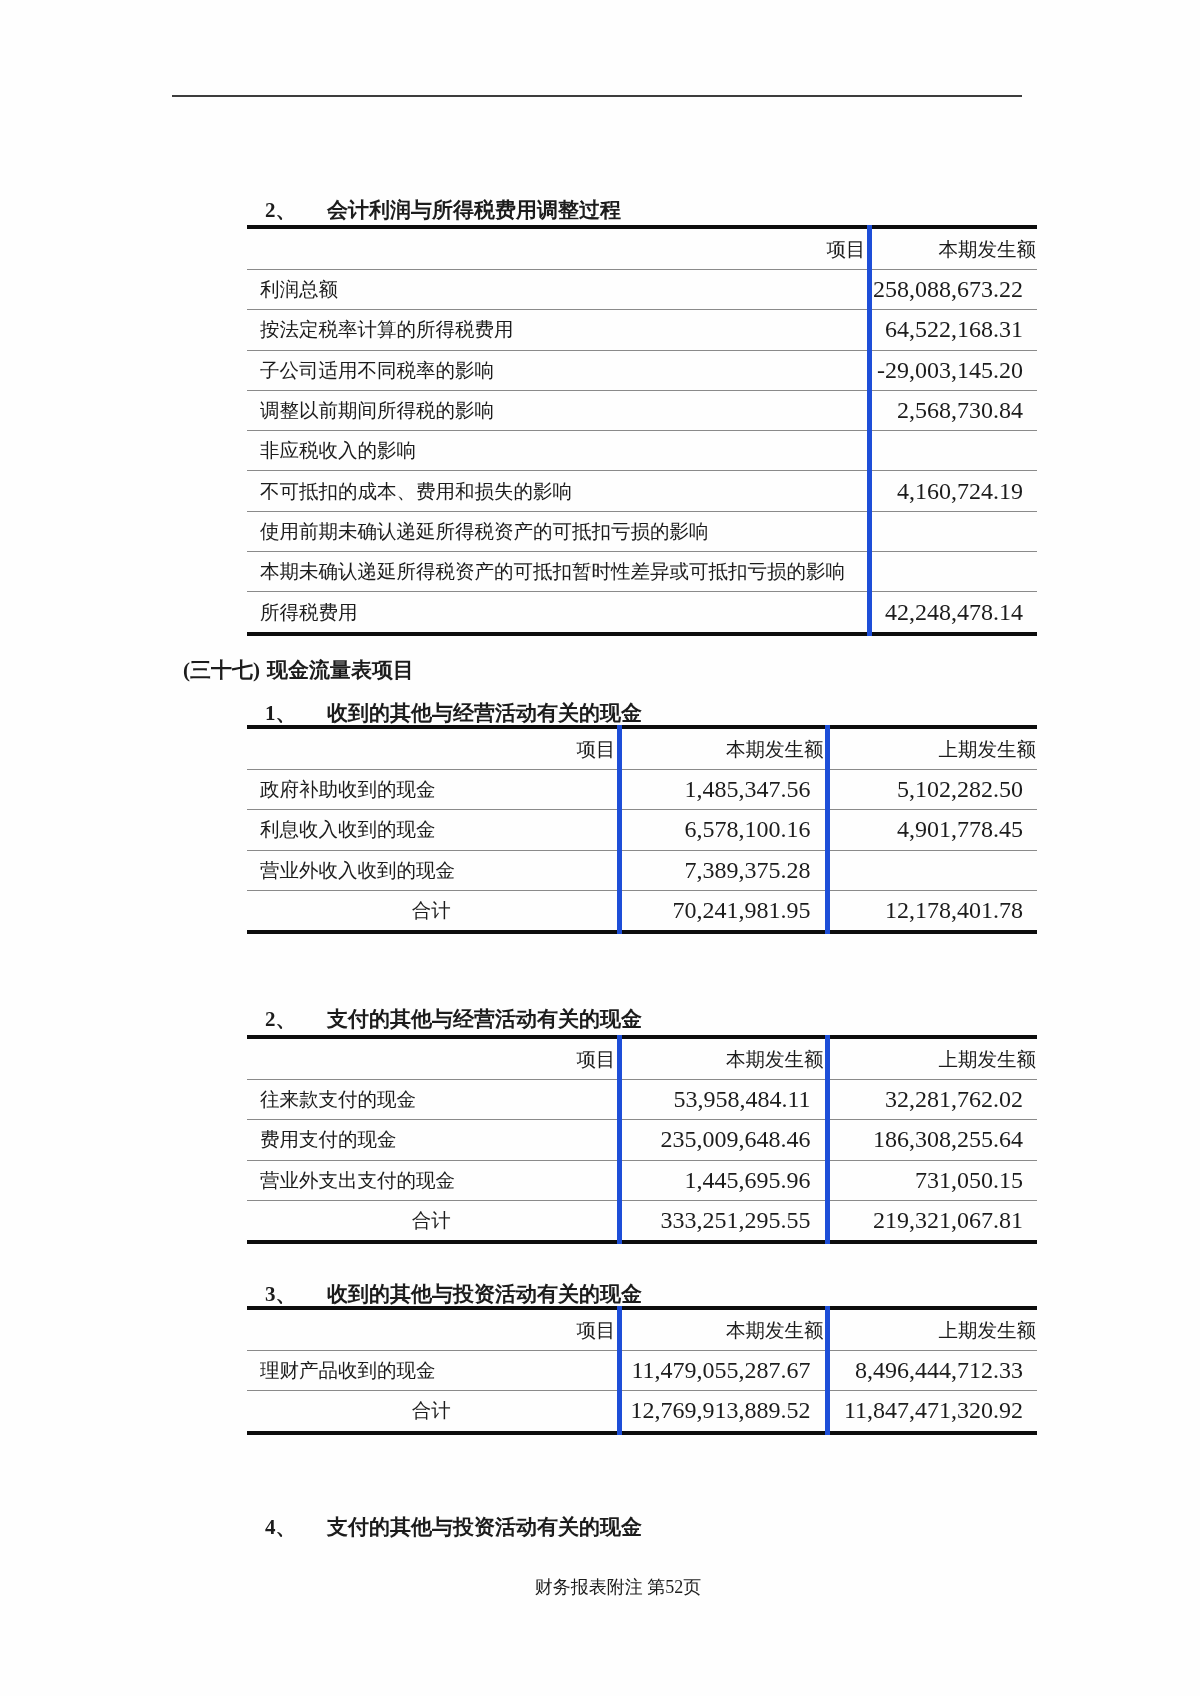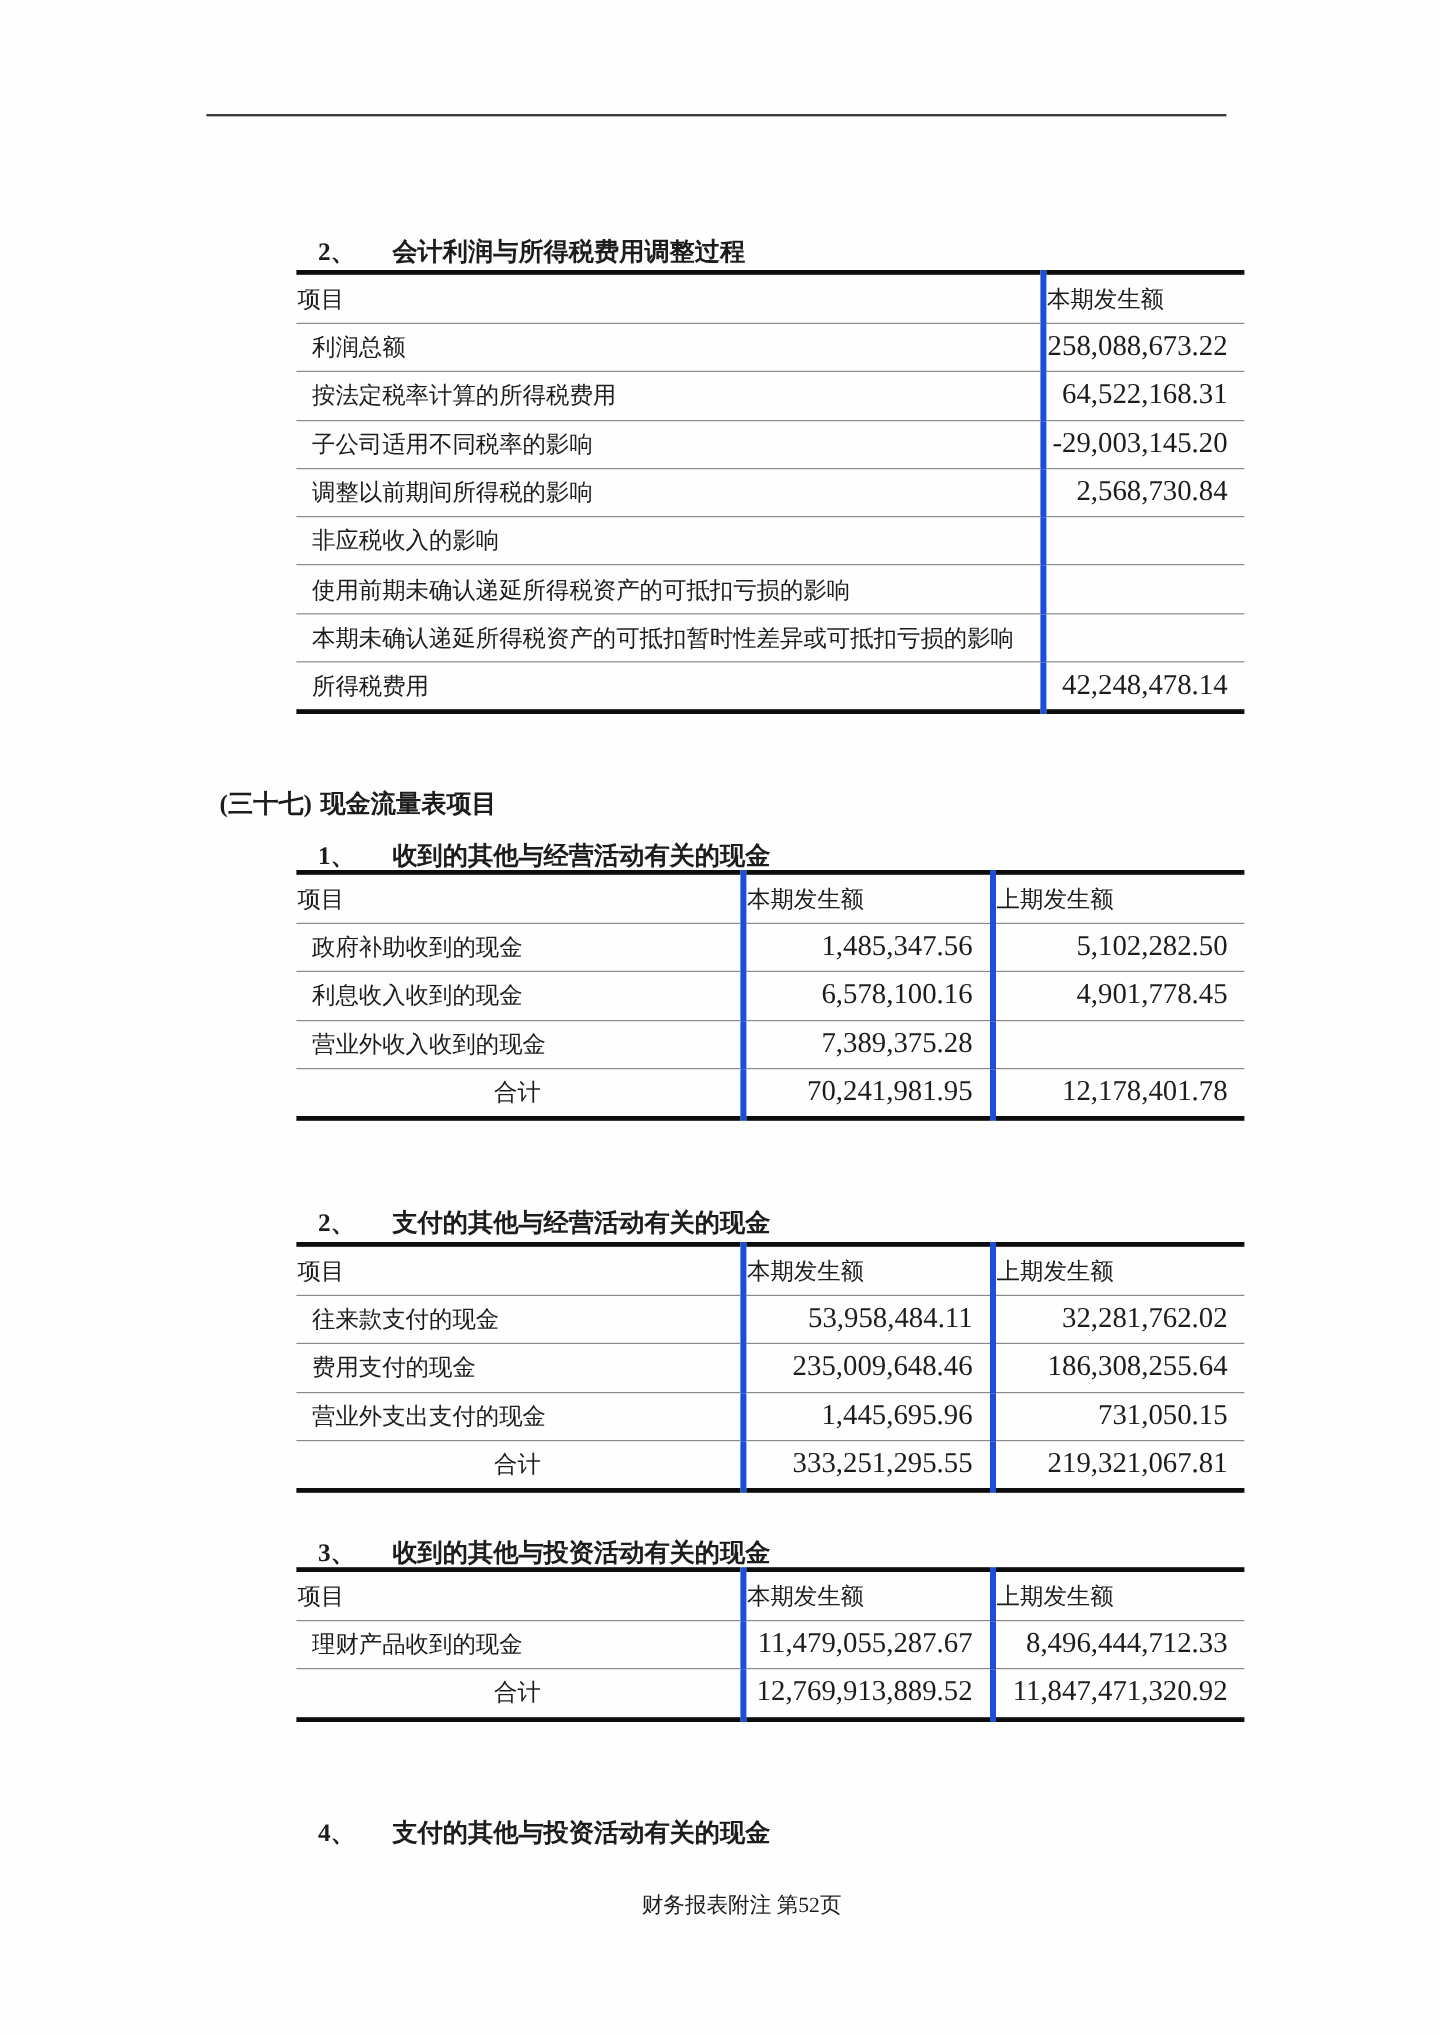--- a/index.html
+++ b/index.html
@@ -11,21 +11,21 @@
     position:relative;
   }
   .page{position:absolute;inset:0;width:1200px;height:1696px;background:#fefefe;overflow:hidden;}
   .top-rule{position:absolute;left:172px;top:95px;width:850px;height:2px;background:#3d3d3d;}
   .heading{position:absolute;display:flex;align-items:flex-start;font-weight:bold;font-size:21px;line-height:22px;white-space:nowrap;}
   .h-num{display:inline-block;width:62px;}
   .h-num.wide{width:84px;font-weight:bold;}
   .tablewrap{position:absolute;}
   table{border-collapse:collapse;table-layout:fixed;border-top:4px solid #0d0d0d;border-bottom:4px solid #0d0d0d;}
   th,td{font-weight:normal;font-size:19.5px;overflow:hidden;white-space:nowrap;}
-  th{height:38px;text-align:left;border-bottom:1px solid #8a8a8a;}
+  th{height:38px;text-align:right;border-bottom:1px solid #8a8a8a;}
   td{height:37.3px;border-bottom:1px solid #8a8a8a;}
   tr:last-child td{border-bottom:none;}
   th + th, td + td{border-left:5px solid #1d4ed8;}
   td.label{text-align:left;padding-left:13px;}
   td.label.center{text-align:center;padding-left:0;}
   td.num{text-align:right;padding-right:14px;font-size:24px;}
   .footer{position:absolute;left:18px;top:1575px;width:1200px;text-align:center;font-size:18px;}
 </style>
 </head>
 <body>
@@ -66,20 +66,24 @@
           </tr>
           <tr>
             <td class="label">调整以前期间所得税的影响</td>
             <td class="num">2,568,730.84</td>
           </tr>
           <tr>
             <td class="label">非应税收入的影响</td>
             <td class="num"></td>
           </tr>
           <tr>
+            <td class="label">不可抵扣的成本、费用和损失的影响</td>
+            <td class="num">4,160,724.19</td>
+          </tr>
+          <tr>
             <td class="label">使用前期未确认递延所得税资产的可抵扣亏损的影响</td>
             <td class="num"></td>
           </tr>
           <tr>
             <td class="label">本期未确认递延所得税资产的可抵扣暂时性差异或可抵扣亏损的影响</td>
             <td class="num"></td>
           </tr>
           <tr>
             <td class="label">所得税费用</td>
             <td class="num">42,248,478.14</td>

